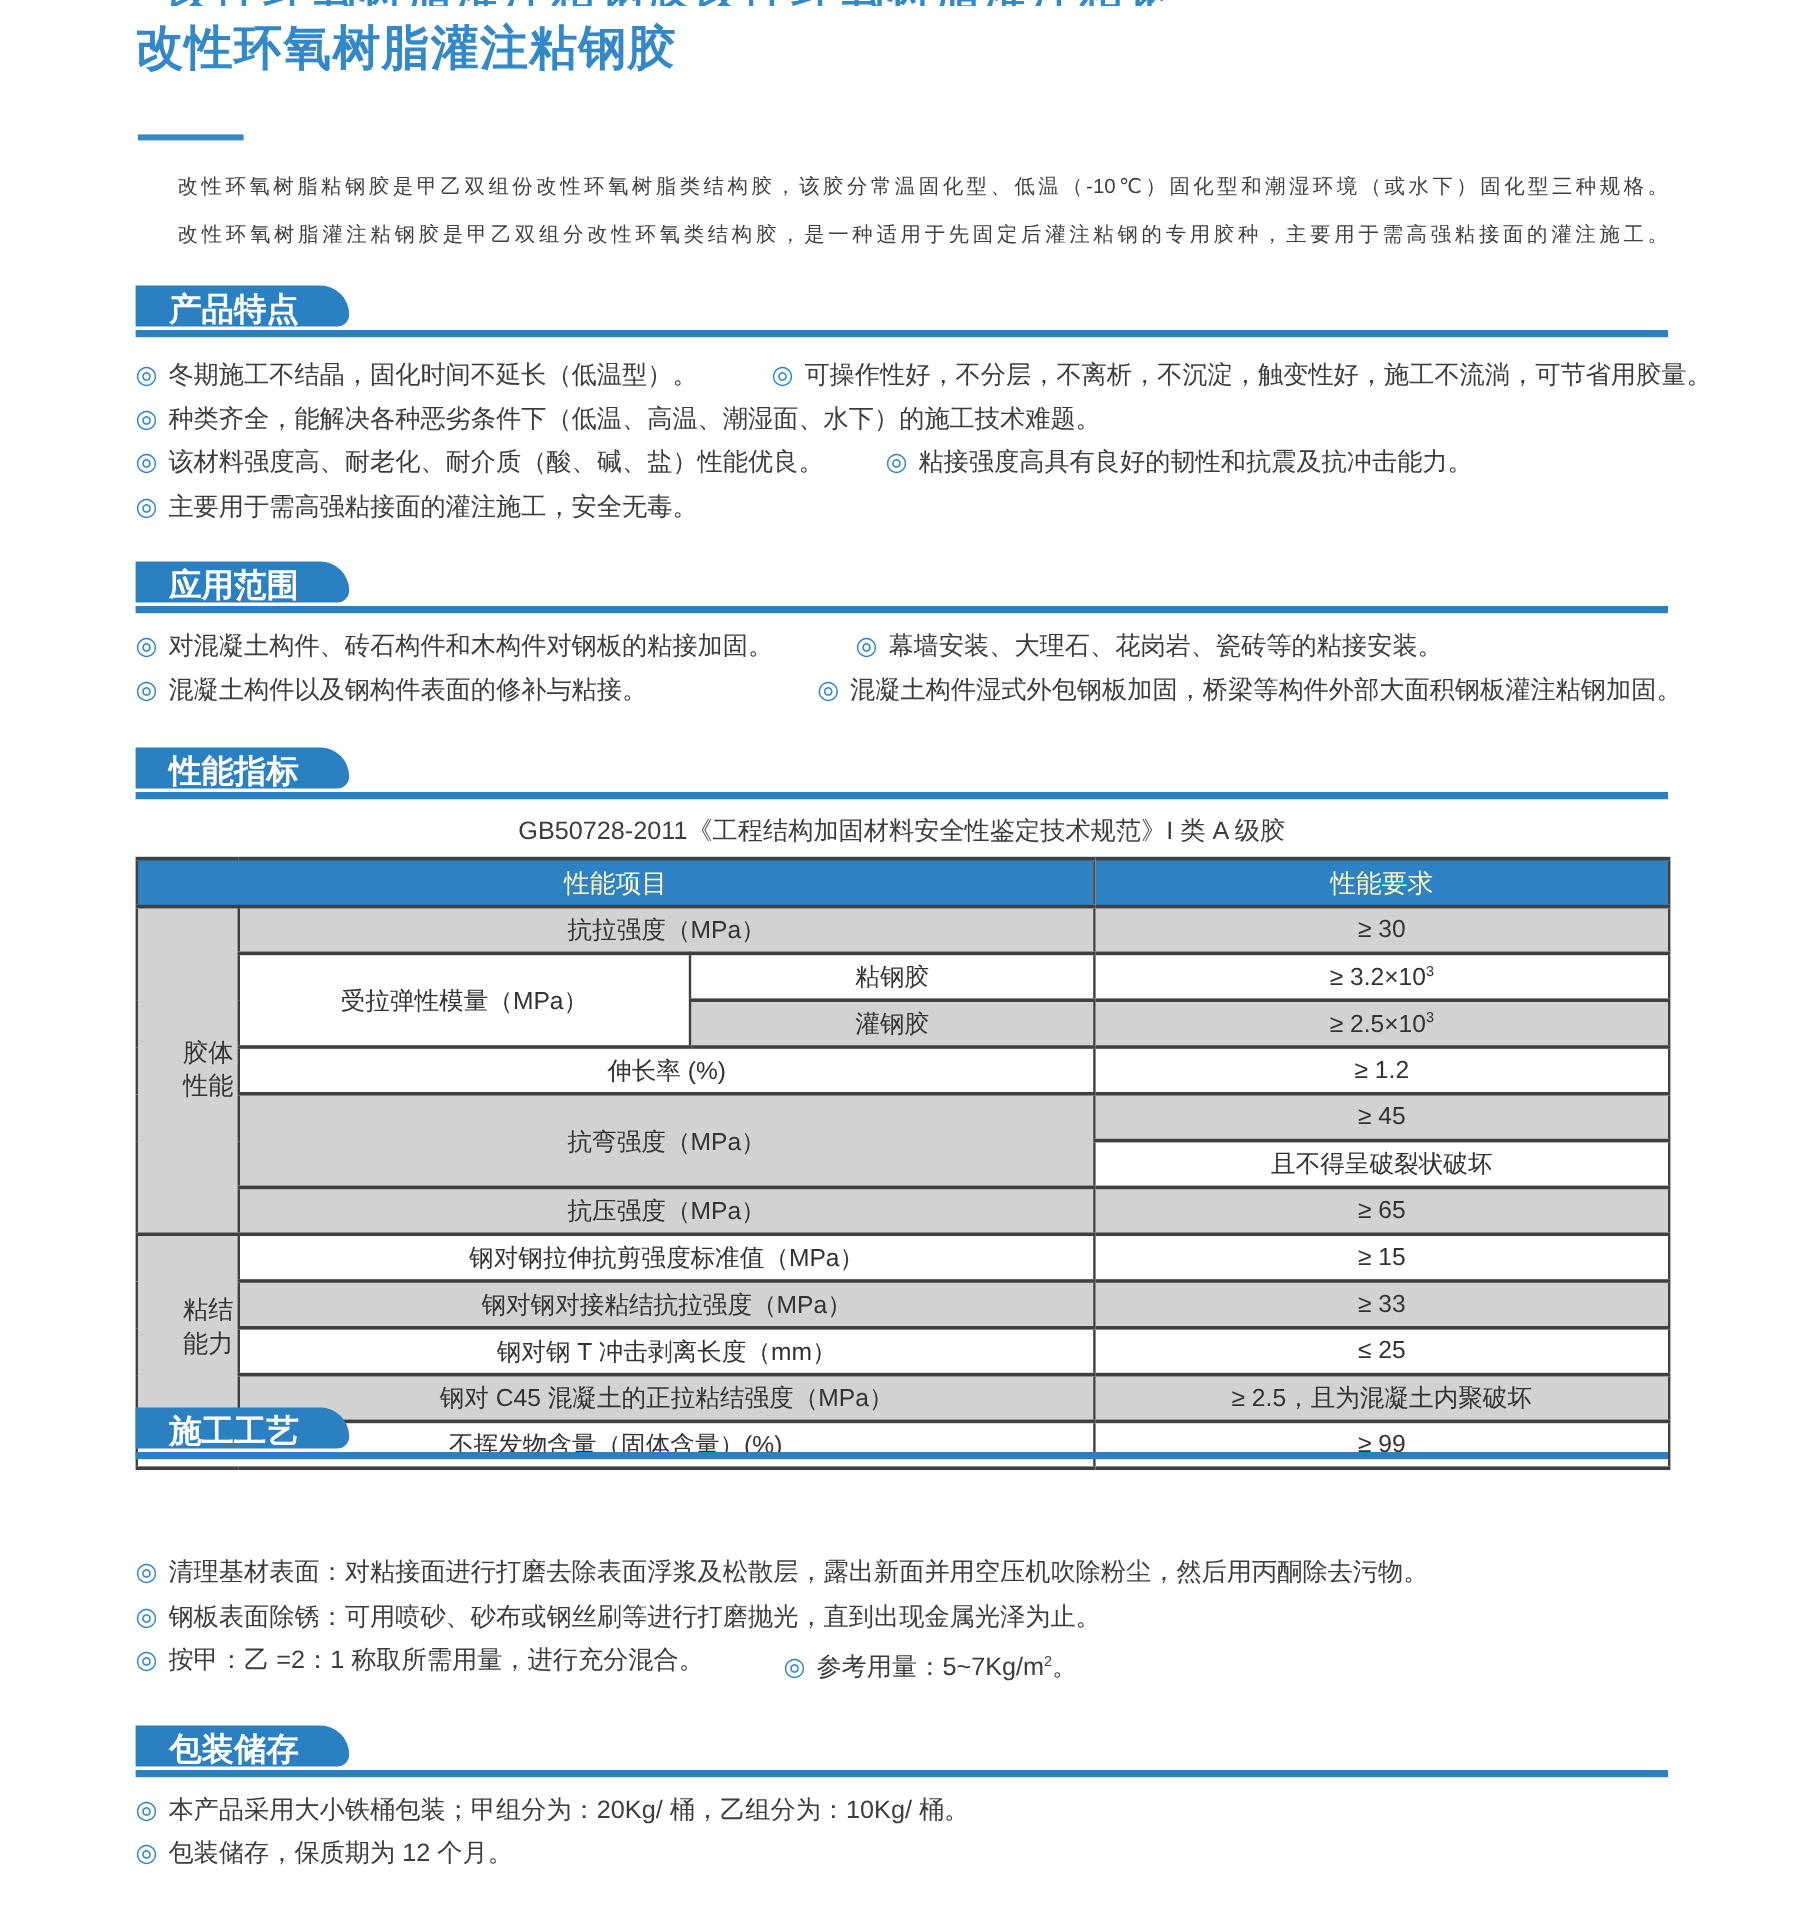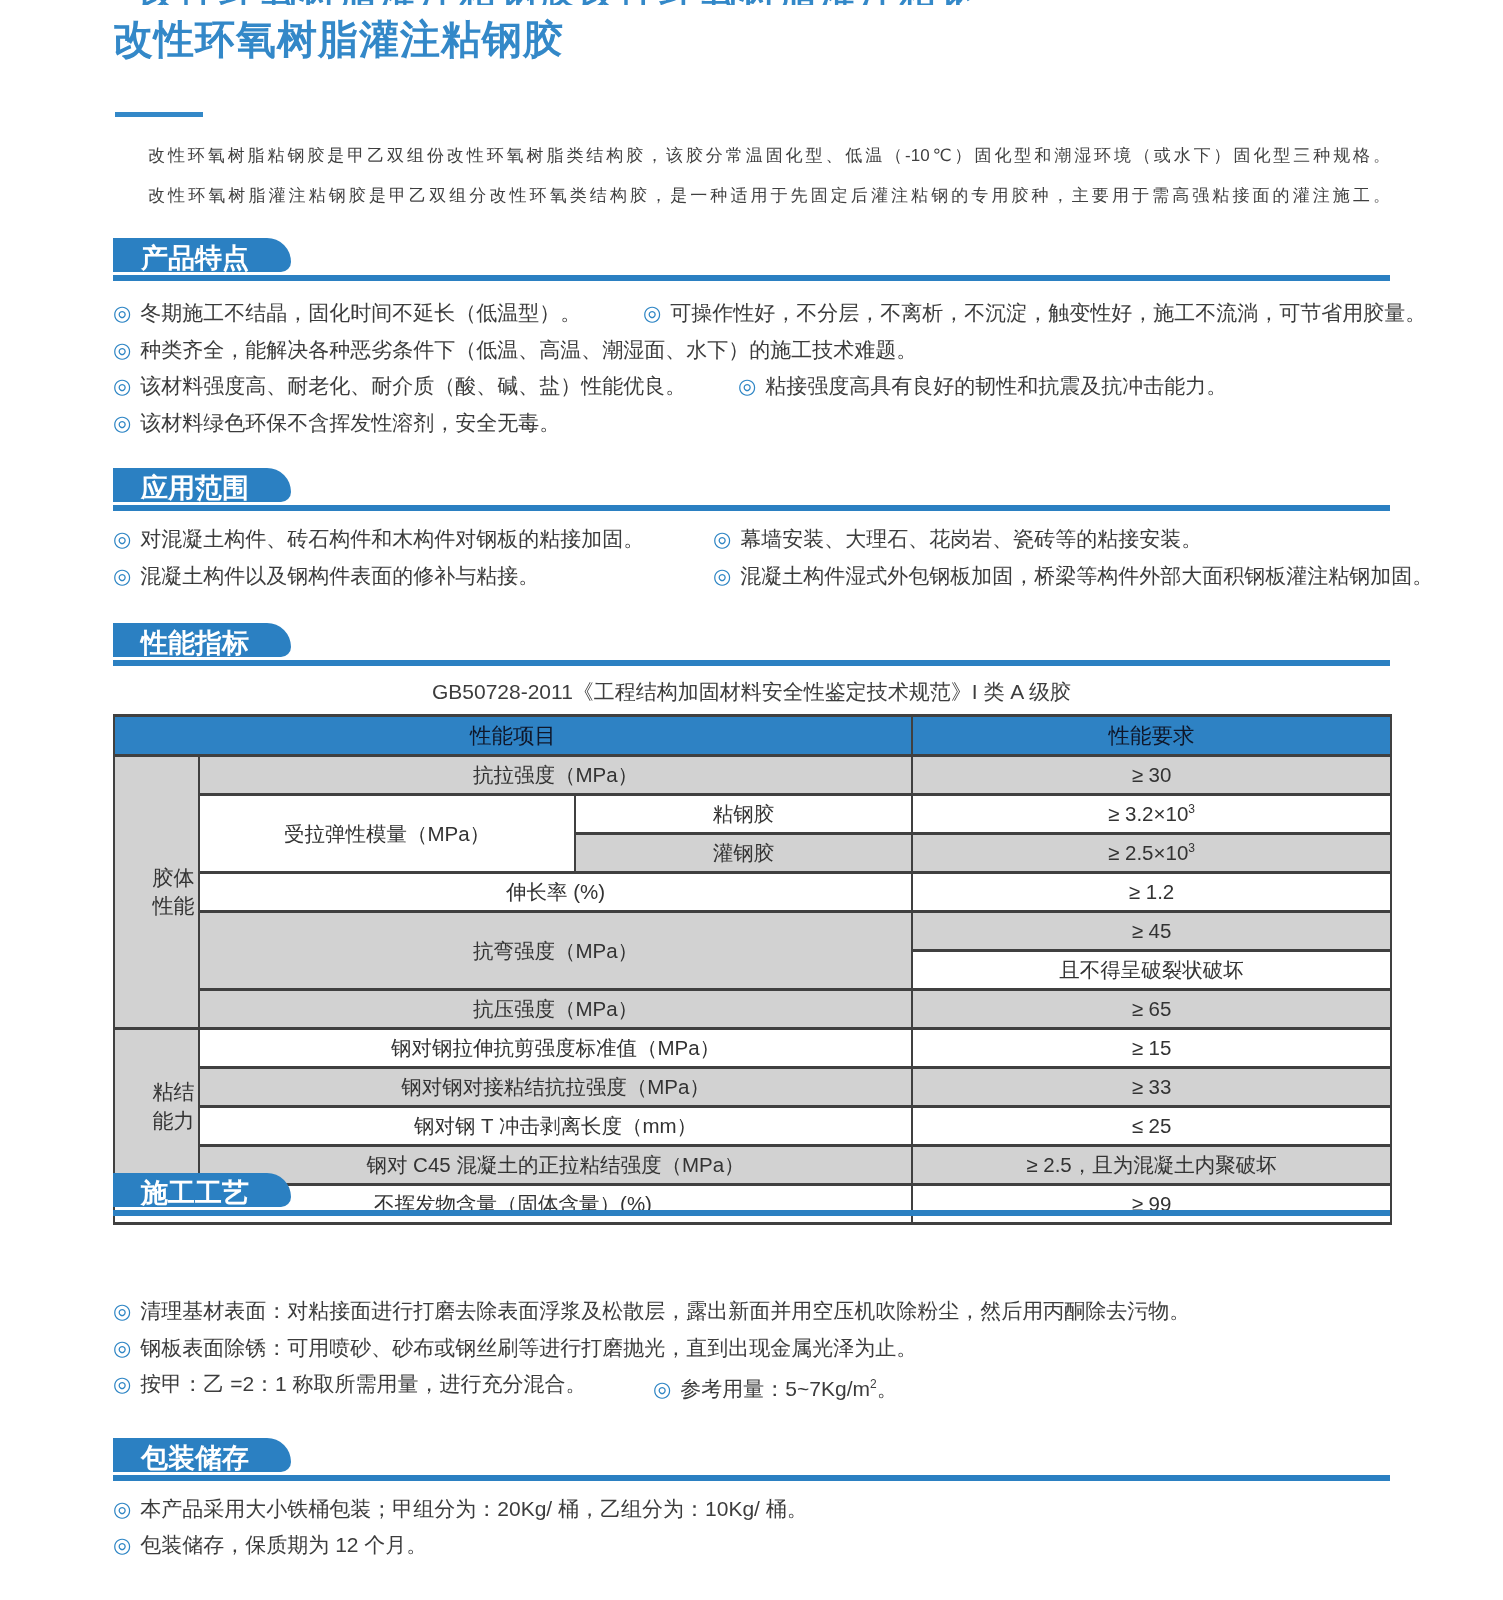--- a/index.html
+++ b/index.html
@@ -34,21 +34,21 @@
   .bullet{color:#2f86c5;margin-right:9px;font-size:21px;}
   sup{font-size:12px;}
 
   .tbl-caption{position:absolute;left:113px;top:678px;width:1277px;text-align:center;
                font-size:21px;color:#3d3d3d;}
 
   table.perf{position:absolute;left:113px;top:714px;width:1277px;border-collapse:collapse;
              table-layout:fixed;font-size:20.5px;color:#333333;}
   table.perf th,table.perf td{border:2px solid #404040;border-top-width:3px;border-bottom-width:3px;
              text-align:center;vertical-align:middle;padding:0;overflow:hidden;}
-  table.perf th{background:#2e82c4;color:#0f172a;font-weight:normal;font-size:21.5px;height:37px;}
+  table.perf th{background:#2e82c4;color:#fef9c3;font-weight:normal;font-size:21.5px;height:37px;}
   table.perf td{height:36px;background:#ffffff;}
   table.perf td.g{background:#d2d2d2;}
   table.perf td.glabel{font-size:21px;}
   table.perf td.glabel span{display:block;line-height:1.35;padding-left:34px;}
 </style>
 </head>
 <body>
 
 <div class="top-clip">
     <span>改性环氧树脂灌注粘钢胶改性环氧树脂灌注粘钢胶</span>
@@ -72,36 +72,36 @@
     <div class="item abs" style="left:530px"><span class="bullet">◎</span><span>可操作性好，不分层，不离析，不沉淀，触变性好，施工不流淌，可节省用胶量。</span></div>
   </div>
   <div class="row" style="height:36.5px;line-height:36.5px">
     <div class="item"><span class="bullet">◎</span><span>种类齐全，能解决各种恶劣条件下（低温、高温、潮湿面、水下）的施工技术难题。</span></div>
   </div>
   <div class="row" style="height:36.5px;line-height:36.5px">
     <div class="item"><span class="bullet">◎</span><span>该材料强度高、耐老化、耐介质（酸、碱、盐）性能优良。</span></div>
     <div class="item abs" style="left:625px"><span class="bullet">◎</span><span>粘接强度高具有良好的韧性和抗震及抗冲击能力。</span></div>
   </div>
   <div class="row" style="height:36.5px;line-height:36.5px">
-    <div class="item"><span class="bullet">◎</span><span>该材料绿色环保不含挥发性溶剂，安全无毒。</span></div>
+    <div class="item"><span class="bullet">◎</span><span>主要用于需高强粘接面的灌注施工，安全无毒。</span></div>
   </div>
 </div>
 
 <div class="sec-head" style="top:468px">
   <div class="rule"></div>
   <div class="tab"><span>应用范围</span></div>
 </div>
 <div class="bullets" style="top:520px">
   <div class="row" style="height:37px;line-height:37px">
     <div class="item"><span class="bullet">◎</span><span>对混凝土构件、砖石构件和木构件对钢板的粘接加固。</span></div>
     <div class="item abs" style="left:600px"><span class="bullet">◎</span><span>幕墙安装、大理石、花岗岩、瓷砖等的粘接安装。</span></div>
   </div>
   <div class="row" style="height:37px;line-height:37px">
     <div class="item"><span class="bullet">◎</span><span>混凝土构件以及钢构件表面的修补与粘接。</span></div>
-    <div class="item abs" style="left:600px"><span class="bullet">◎</span><span>混凝土构件湿式外包钢板加固，桥梁等构件外部大面积钢板灌注粘钢加固。</span></div>
+    <div class="item abs" style="left:568px"><span class="bullet">◎</span><span>混凝土构件湿式外包钢板加固，桥梁等构件外部大面积钢板灌注粘钢加固。</span></div>
   </div>
 </div>
 
 <div class="sec-head" style="top:623px">
   <div class="rule"></div>
   <div class="tab"><span>性能指标</span></div>
 </div>
 <div class="tbl-caption">GB50728-2011《工程结构加固材料安全性鉴定技术规范》I 类 A 级胶</div>
 
 <table class="perf">

